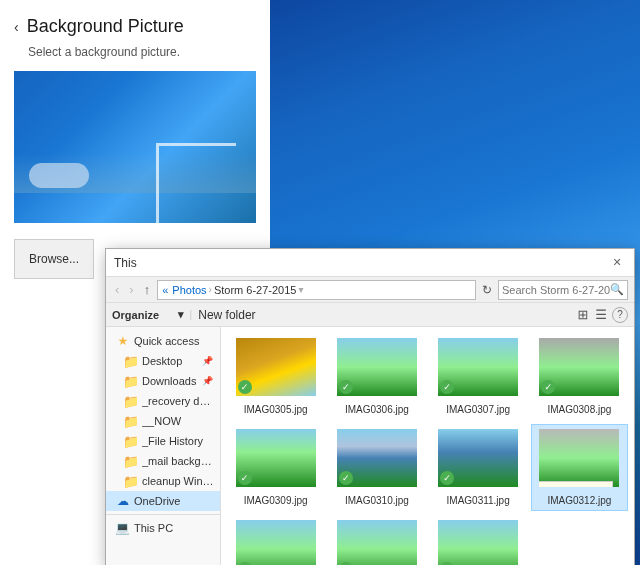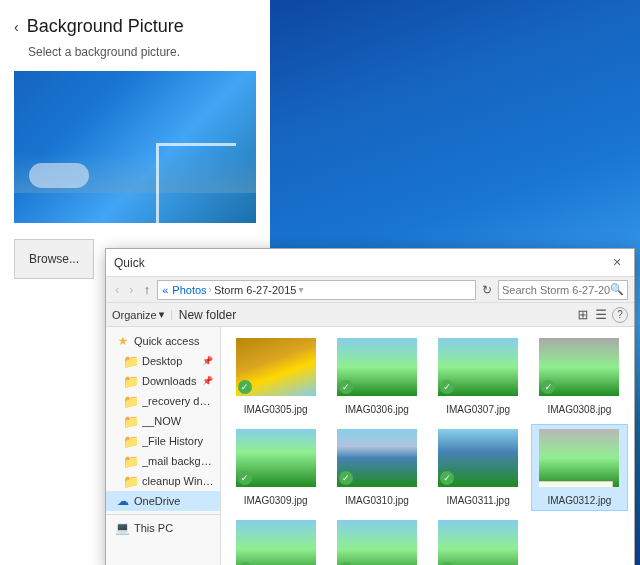--- a/index.html
+++ b/index.html
@@ -205,21 +205,22 @@
       gap: 6px;
       border-bottom: 1px solid #ddd;
       height: 24px;
     }
     .organize-btn {
       font-size: 11px;
       color: #333;
       cursor: pointer;
       display: flex;
       align-items: center;
-      gap: 2px;
+      gap: 19px;
+      font-weight: bold;
     }
     .new-folder-btn {
       font-size: 12px;
       color: #333;
       cursor: pointer;
     }
     .toolbar2-right {
       margin-left: auto;
       display: flex;
       align-items: center;
@@ -395,21 +396,21 @@
     <div class="preview-window-shape"></div>
   </div>
   <button class="browse-btn">Browse...</button>
 </div>
 
 <div class="desktop-bg"></div>
 
 <div class="open-dialog">
 
   <div class="dialog-titlebar">
-    <span class="dialog-title">Quick</span>
+    <span class="dialog-title">This</span>
     <span class="dialog-close">✕</span>
   </div>
 
   <div class="dialog-toolbar">
     <span class="nav-btn disabled">‹</span>
     <span class="nav-btn disabled">›</span>
     <span class="nav-btn">↑</span>
 
     <div class="breadcrumb-bar">
       <span class="bc-folder">«</span>

